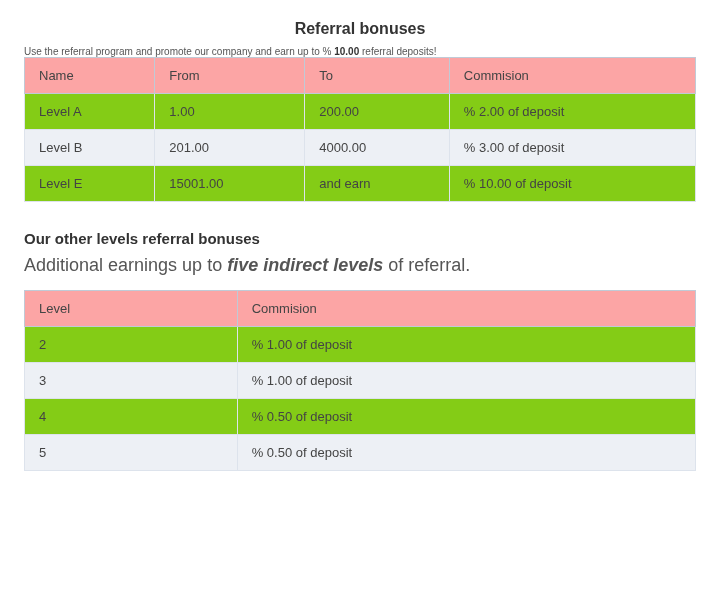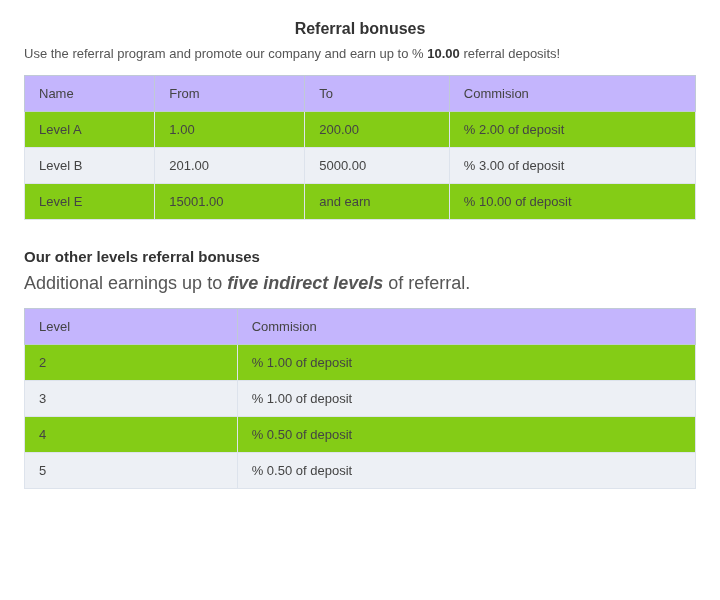--- a/index.html
+++ b/index.html
@@ -12,36 +12,35 @@
       max-width: 720px;
     }
     h2 {
       font-size: 16px;
       font-weight: bold;
       color: #333;
       margin-bottom: 8px;
       text-align: center;
     }
     .description {
-      font-size: 13px;
+      font-size: 10px;
       color: #555;
-      margin-bottom: 14px;
     }
     .description strong {
       font-weight: bold;
       color: #333;
     }
     table {
       width: 100%;
       border-collapse: collapse;
       margin-bottom: 28px;
       font-size: 13px;
     }
     thead tr {
-      background-color: #c4b5fd;
+      background-color: #fca5a5;
       margin-left: 46px;
     }
     thead th {
       padding: 10px 14px;
       text-align: left;
       font-weight: normal;
       color: #444;
       border: 1px solid #c0cad6;
     }
     tbody tr {
@@ -95,21 +94,21 @@
   <tbody id="table1-body">
   <tr>
         <td>Level A</td>
         <td>1.00</td>
         <td>200.00</td>
         <td>% 2.00 of deposit</td>
       </tr>
       <tr>
         <td>Level B</td>
         <td>201.00</td>
-        <td>5000.00</td>
+        <td>4000.00</td>
         <td>% 3.00 of deposit</td>
       </tr>
       <tr>
         <td>Level E</td>
         <td>15001.00</td>
         <td>and earn</td>
         <td>% 10.00 of deposit</td>
       </tr>
     </tbody>
 </table>

